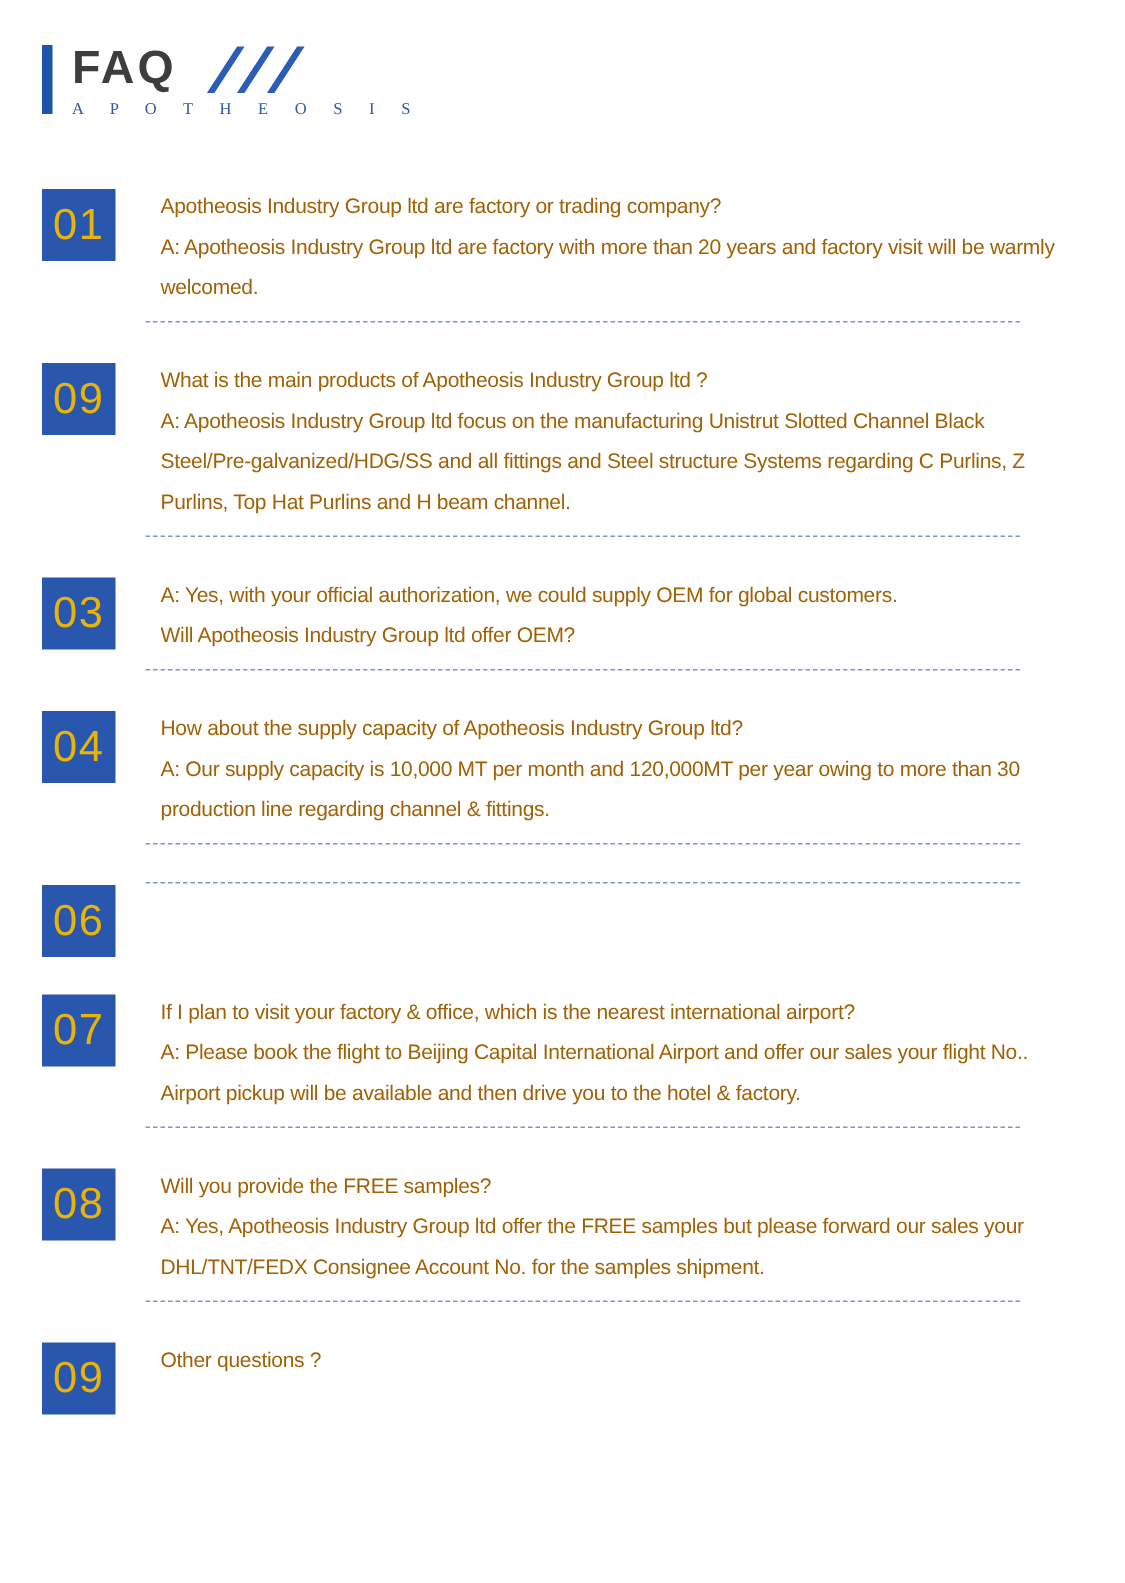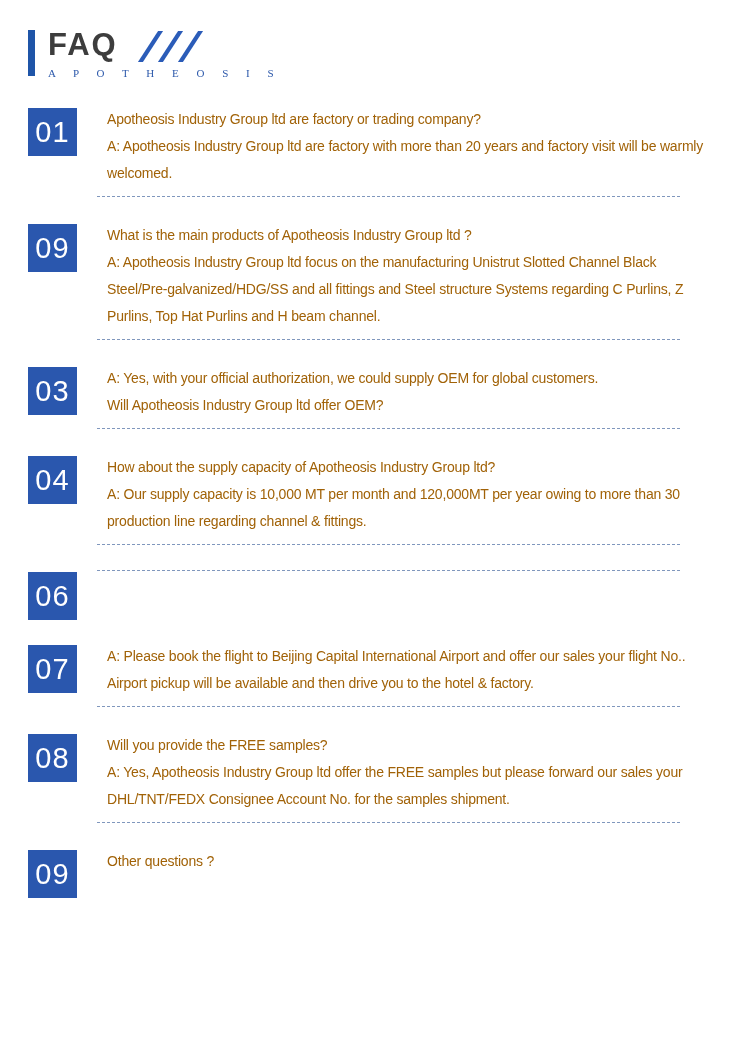--- a/index.html
+++ b/index.html
@@ -15,21 +15,21 @@
     background: #ffffff;
     overflow: hidden;
     box-sizing: border-box;
     padding: 30px 43px 0 28px;
   }
 
   
   .header {
     display: flex;
     align-items: stretch;
-    margin-bottom: 27px;
+    margin-bottom: 45px;
   }
   .logo-bar {
     width: 7px;
     height: 46px;
     background: #1f55a8;
     margin-right: 13px;
     flex: 0 0 auto;
   }
   .logo-text-block { display: flex; flex-direction: column; }
   .logo-title-row { display: flex; align-items: flex-start; }
@@ -70,21 +70,21 @@
     margin-bottom: 25px;
     min-height: 48px;
   }
   .badge {
     position: absolute;
     left: 0;
     top: 2px;
     width: 49px;
     height: 48px;
     background: #2a57ae;
-    color: #ffffff;
+    color: #eab308;
     font-size: 29px;
     font-weight: 300;
     display: flex;
     align-items: center;
     justify-content: center;
     letter-spacing: 1px;
   }
   .qa p {
     margin: 0;
     font-size: 14px;
@@ -160,20 +160,21 @@
 
 
     <div class="faq-item">
       <div class="badge">06</div>
       <div class="separator"></div>
     </div>
 
     <div class="faq-item">
       <div class="badge">07</div>
       <div class="qa">
+        <p>If I plan to visit your factory &amp; office, which is the nearest international airport?</p>
         <p>A: Please book the flight to Beijing Capital International Airport and offer our sales your flight No..  Airport pickup will be available and then drive you to the hotel &amp; factory.</p>
       </div>
       <div class="separator"></div>
     </div>
 
     <div class="faq-item">
       <div class="badge">08</div>
       <div class="qa">
         <p>Will you provide the FREE samples?</p>
         <p>A: Yes, Apotheosis Industry Group ltd offer the FREE samples but please forward our sales your DHL/TNT/FEDX Consignee Account No. for the samples shipment.</p>

